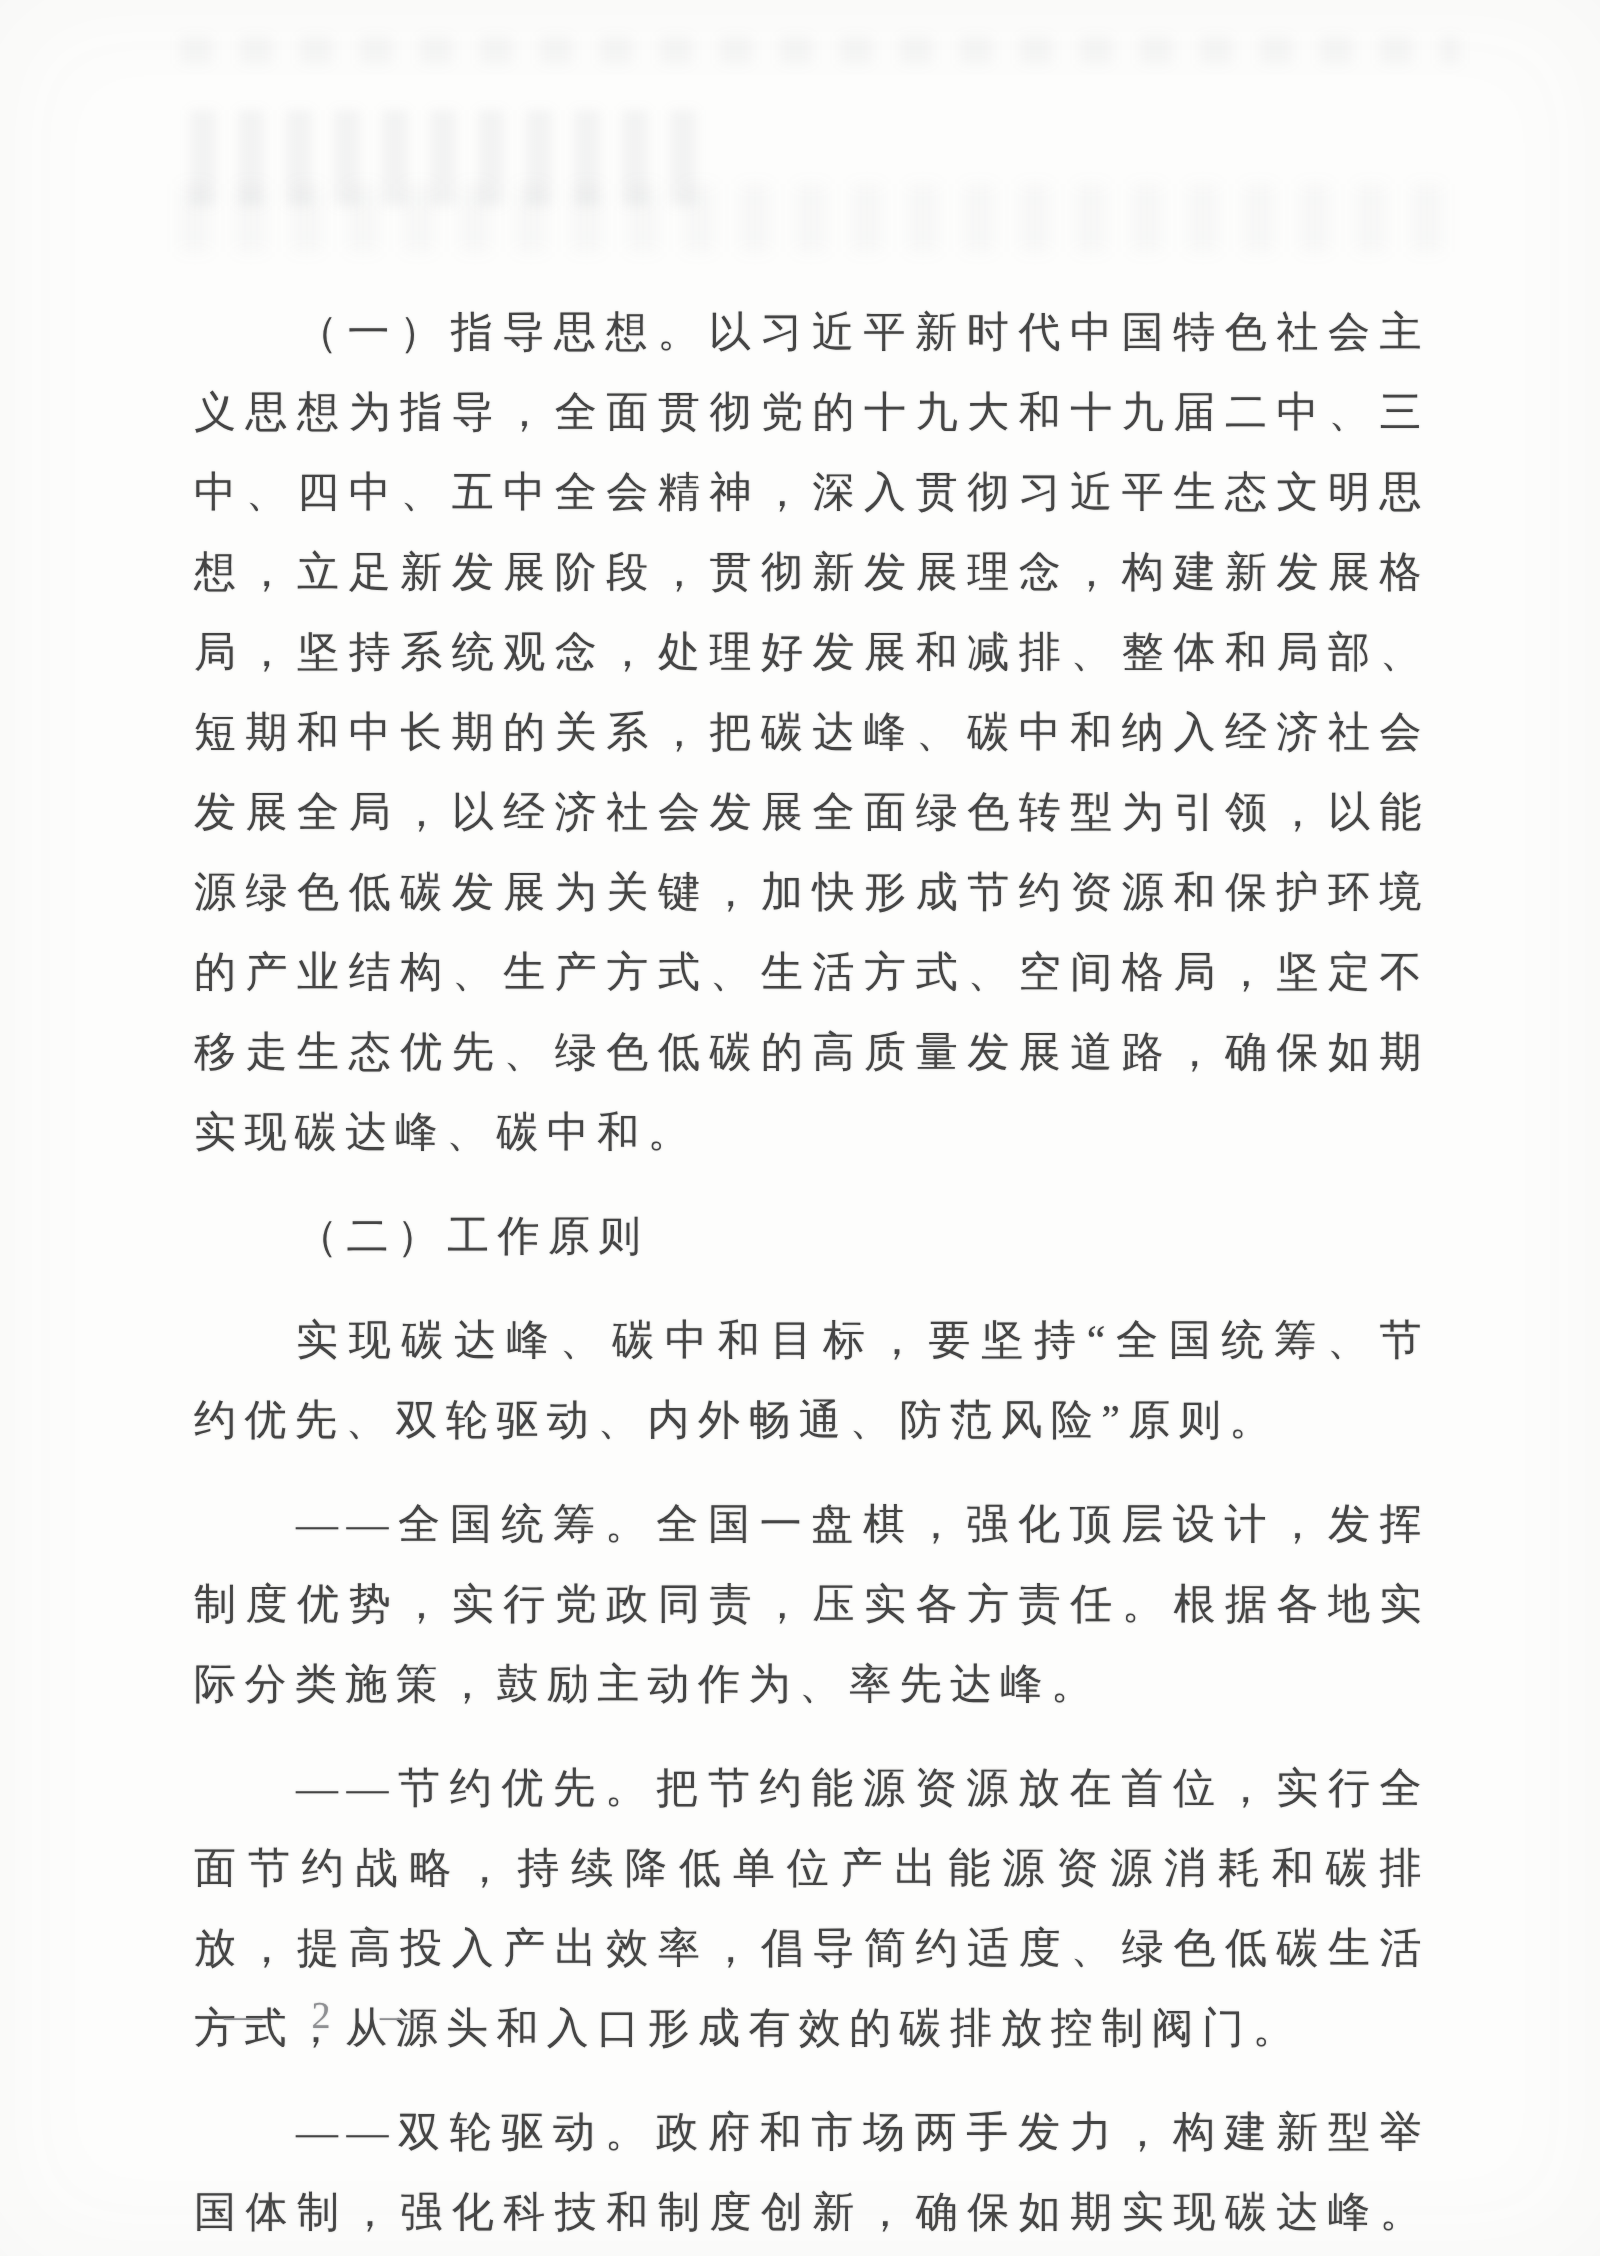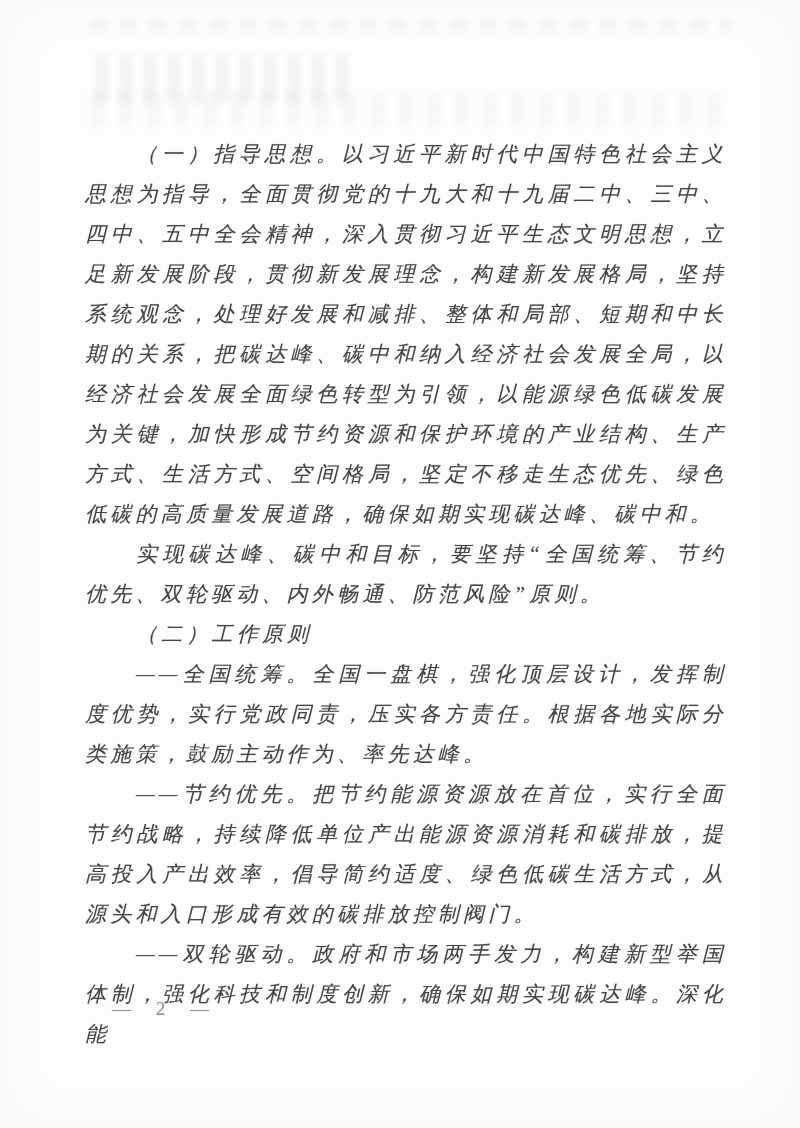--- a/index.html
+++ b/index.html
@@ -51,24 +51,23 @@
     width: 642px;
     color: #454545;
     font-size: 21px;
     line-height: 40px;
     letter-spacing: 4.2px;
     text-align: justify;
     text-justify: inter-character;
     text-shadow: 0 0 1px rgba(60,60,60,0.35);
   }
   .para {
-    margin: 0;
+    margin: 12px;
     padding: 0;
     text-indent: 51px;
-    font-style: italic;
   }
   .page-number {
     position: absolute;
     left: 112px;
     top: 998px;
     color: #8f9093;
     font-size: 19px;
     letter-spacing: 7px;
     word-spacing: 6px;
     text-shadow: 0 0 1px rgba(120,120,125,0.4);
@@ -78,22 +77,22 @@
 <body>
 
 <div class="page">
 
   <div class="ghost-b"></div>
   <div class="ghost-a"></div>
   <div class="ghost-c"></div>
 
   <div class="content">
     <p class="para">（一）指导思想。以习近平新时代中国特色社会主义思想为指导，全面贯彻党的十九大和十九届二中、三中、四中、五中全会精神，深入贯彻习近平生态文明思想，立足新发展阶段，贯彻新发展理念，构建新发展格局，坚持系统观念，处理好发展和减排、整体和局部、短期和中长期的关系，把碳达峰、碳中和纳入经济社会发展全局，以经济社会发展全面绿色转型为引领，以能源绿色低碳发展为关键，加快形成节约资源和保护环境的产业结构、生产方式、生活方式、空间格局，坚定不移走生态优先、绿色低碳的高质量发展道路，确保如期实现碳达峰、碳中和。</p>
+    <p class="para">（二）工作原则</p>
     <p class="para">实现碳达峰、碳中和目标，要坚持“全国统筹、节约优先、双轮驱动、内外畅通、防范风险”原则。</p>
-    <p class="para">（二）工作原则</p>
     <p class="para">——全国统筹。全国一盘棋，强化顶层设计，发挥制度优势，实行党政同责，压实各方责任。根据各地实际分类施策，鼓励主动作为、率先达峰。</p>
     <p class="para">——节约优先。把节约能源资源放在首位，实行全面节约战略，持续降低单位产出能源资源消耗和碳排放，提高投入产出效率，倡导简约适度、绿色低碳生活方式，从源头和入口形成有效的碳排放控制阀门。</p>
     <p class="para">——双轮驱动。政府和市场两手发力，构建新型举国体制，强化科技和制度创新，确保如期实现碳达峰。深化能</p>
   </div>
 
   <div class="page-number">— 2 —</div>
 
 </div>
 
 </body></html>

